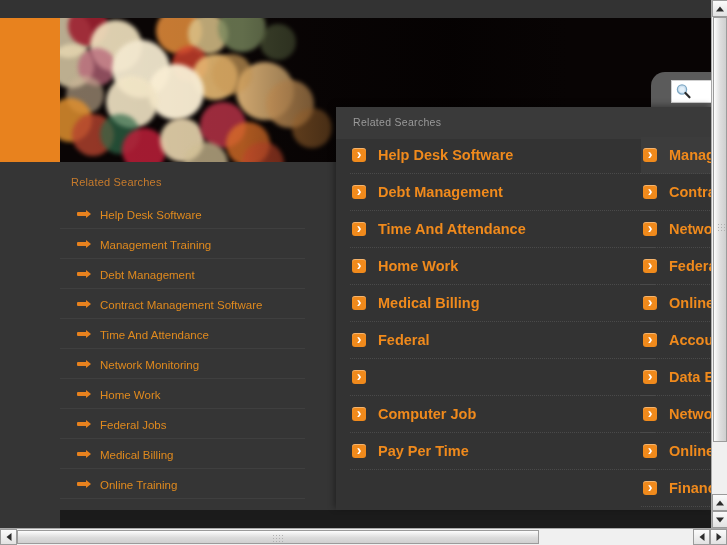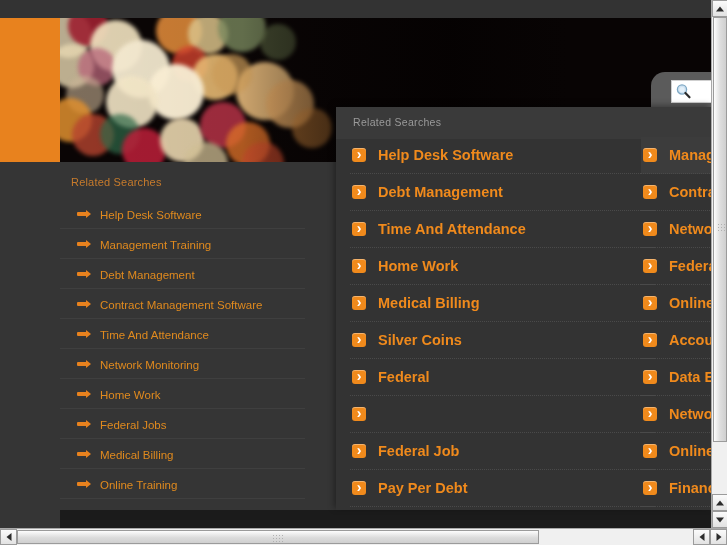--- a/index.html
+++ b/index.html
@@ -439,36 +439,32 @@
         <div class="ov-item">
           <span class="ov-arrow"></span>
           <span class="ov-label">Home Work</span>
         </div>
         <div class="ov-item">
           <span class="ov-arrow"></span>
           <span class="ov-label">Medical Billing</span>
         </div>
         <div class="ov-item">
           <span class="ov-arrow"></span>
-          <span class="ov-label">Silver Coins</span>
-        </div>
-        <div class="ov-item">
-          <span class="ov-arrow"></span>
           <span class="ov-label">Federal</span>
         </div>
         <div class="ov-item">
           <span class="ov-arrow"></span>
         </div>
         <div class="ov-item">
           <span class="ov-arrow"></span>
-          <span class="ov-label">Federal Job</span>
-        </div>
-        <div class="ov-item">
-          <span class="ov-arrow"></span>
-          <span class="ov-label">Pay Per Debt</span>
+          <span class="ov-label">Computer Job</span>
+        </div>
+        <div class="ov-item">
+          <span class="ov-arrow"></span>
+          <span class="ov-label">Pay Per Time</span>
         </div>
       </div>
 
       <div class="ov-col right">
         <div class="ov-item hover">
           <span class="ov-arrow"></span>
           <span class="ov-label">Management Training</span>
         </div>
         <div class="ov-item">
           <span class="ov-arrow"></span>

